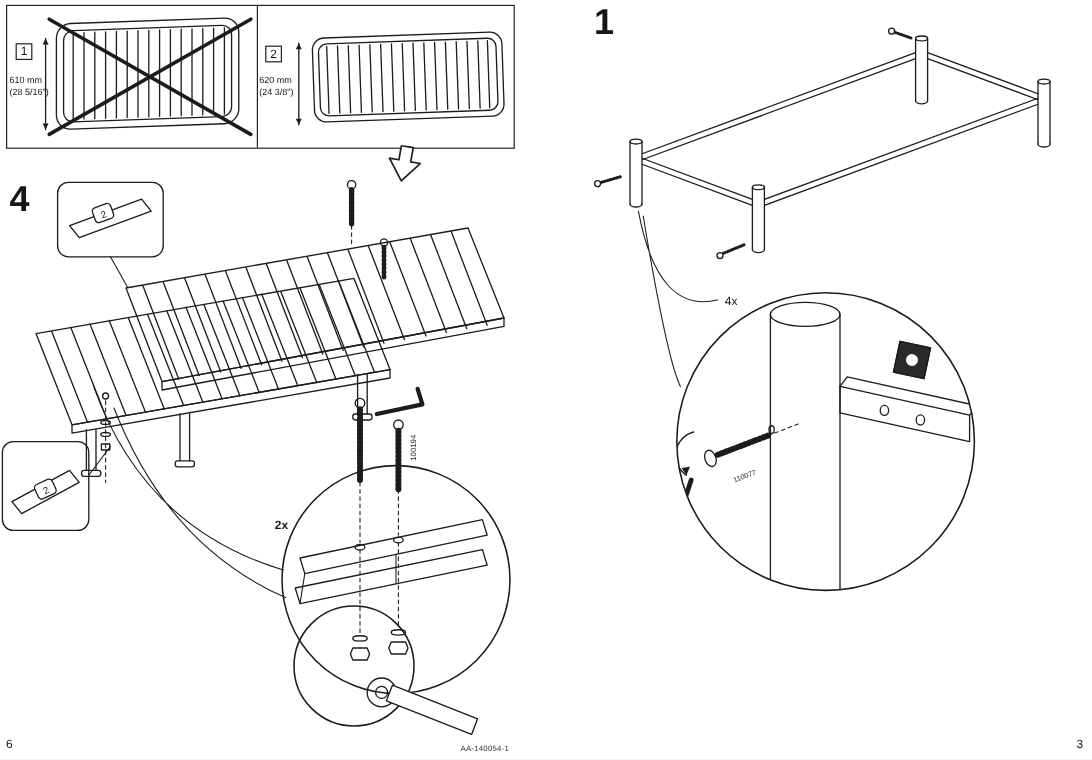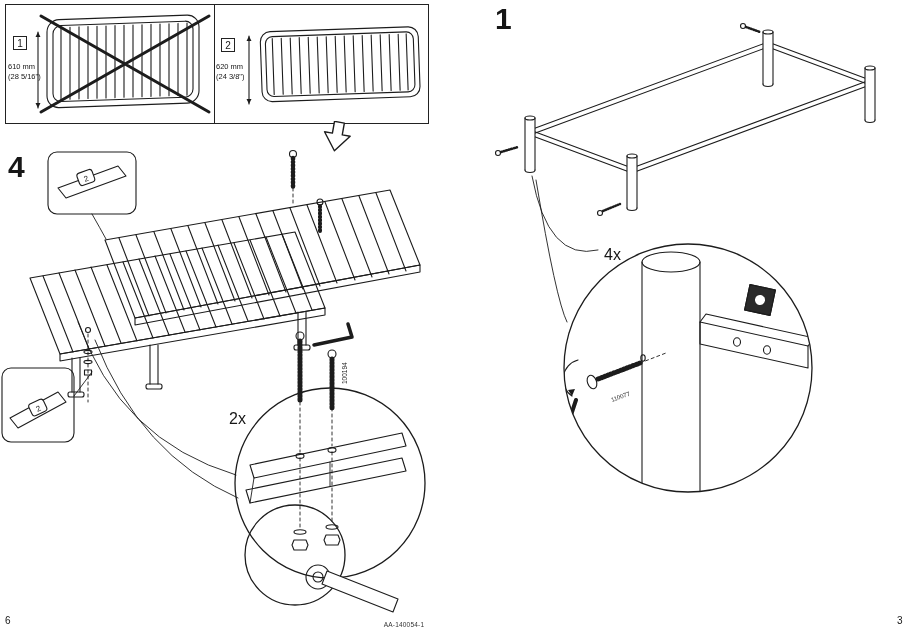--- a/index.html
+++ b/index.html
@@ -21,21 +21,21 @@
     font-size:10px;line-height:14px;text-align:center;background:#fff;
     box-sizing:border-box;
   }
   .dim{
     position:absolute;font-size:7.5px;line-height:9px;white-space:pre;
   }
   .step-num{
     position:absolute;font-size:30px;font-weight:bold;letter-spacing:-1px;
   }
   .qty{
-    position:absolute;font-size:16px;color:#161616;
+    position:absolute;font-size:10px;color:#161616;
   }
   .footer-num{position:absolute;font-size:10px;}
   .doc-code{
     position:absolute;font-size:6.5px;transform:translateX(-50%);
     color:#333;letter-spacing:.2px;
   }
 </style>
 </head>
 <body>
 
@@ -79,21 +79,21 @@
     </g>
   </svg>
 
   <svg style="left:322px;top:121px;" width="38" height="36" viewBox="0 0 38 36">
     <g transform="rotate(10 15 15)">
       <path d="M10,1 L20,1 L20,13 L28,13 L15,30 L2,13 L10,13 Z" fill="#fff" stroke="#1c1c1c" stroke-width="1.4" stroke-linejoin="round"></path>
     </g>
   </svg>
 
   <span class="step-num" style="left:8px;top:150px;">4</span>
-  <span class="qty" style="left:229px;top:410px;">2x</span>
+  <span class="qty" style="left:229px;top:433px;font-weight:bold;">2x</span>
 
   <svg style="left:0;top:140px;" width="460" height="493" viewBox="0 0 460 493" fill="none" stroke="#1c1c1c" stroke-width="1.1" stroke-linecap="round" stroke-linejoin="round">
 
     <g>
       <path d="M105,100 L390,50 L420,125 L135,178 Z"></path>
       <path d="M135,178 L420,125 L420,132 L135,185 Z"></path>
       <path d="M119,98 L149,176 M136,95 L166,173 M154,92 L184,170 M171,89 L201,167 M188,86 L218,164 M205,83 L235,161 M222,80 L252,158 M239,77 L269,155 M256,74 L286,152 M273,71 L303,149 M290,68 L320,146 M307,65 L337,143 M325,62 L355,140 M342,59 L372,137 M359,56 L389,134 M376,53 L406,131"></path>
     </g>
 
     <g>

